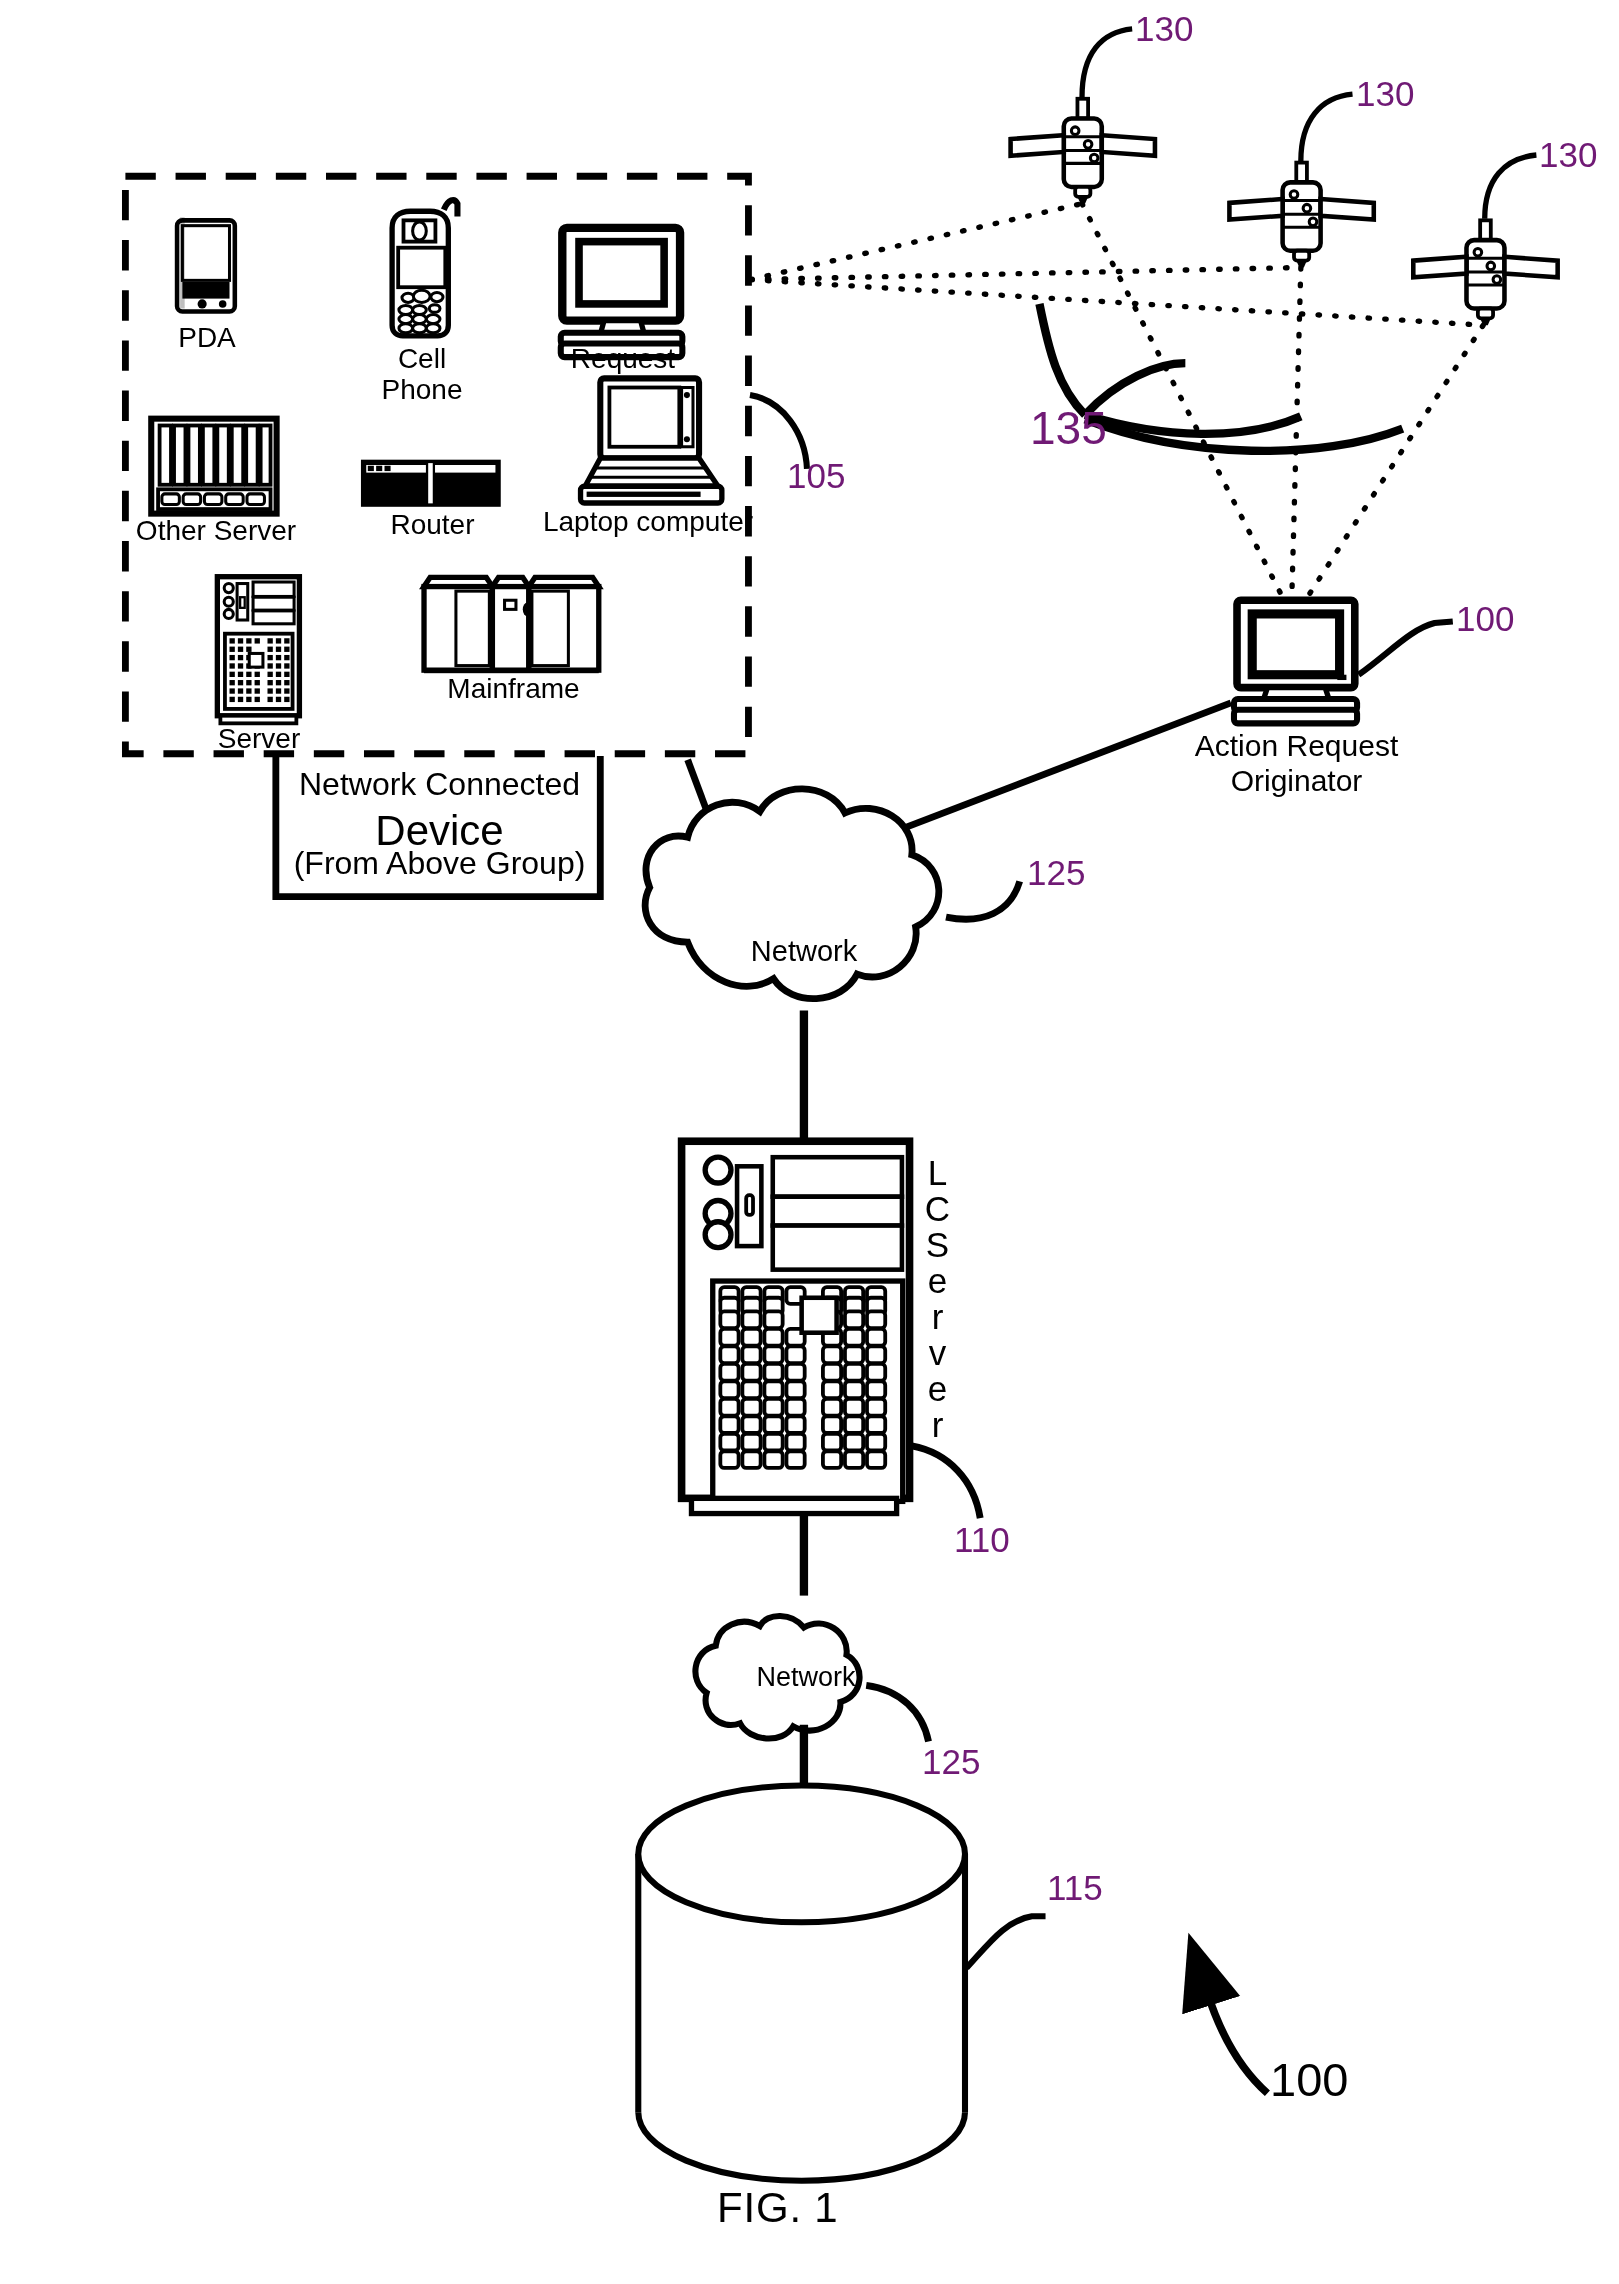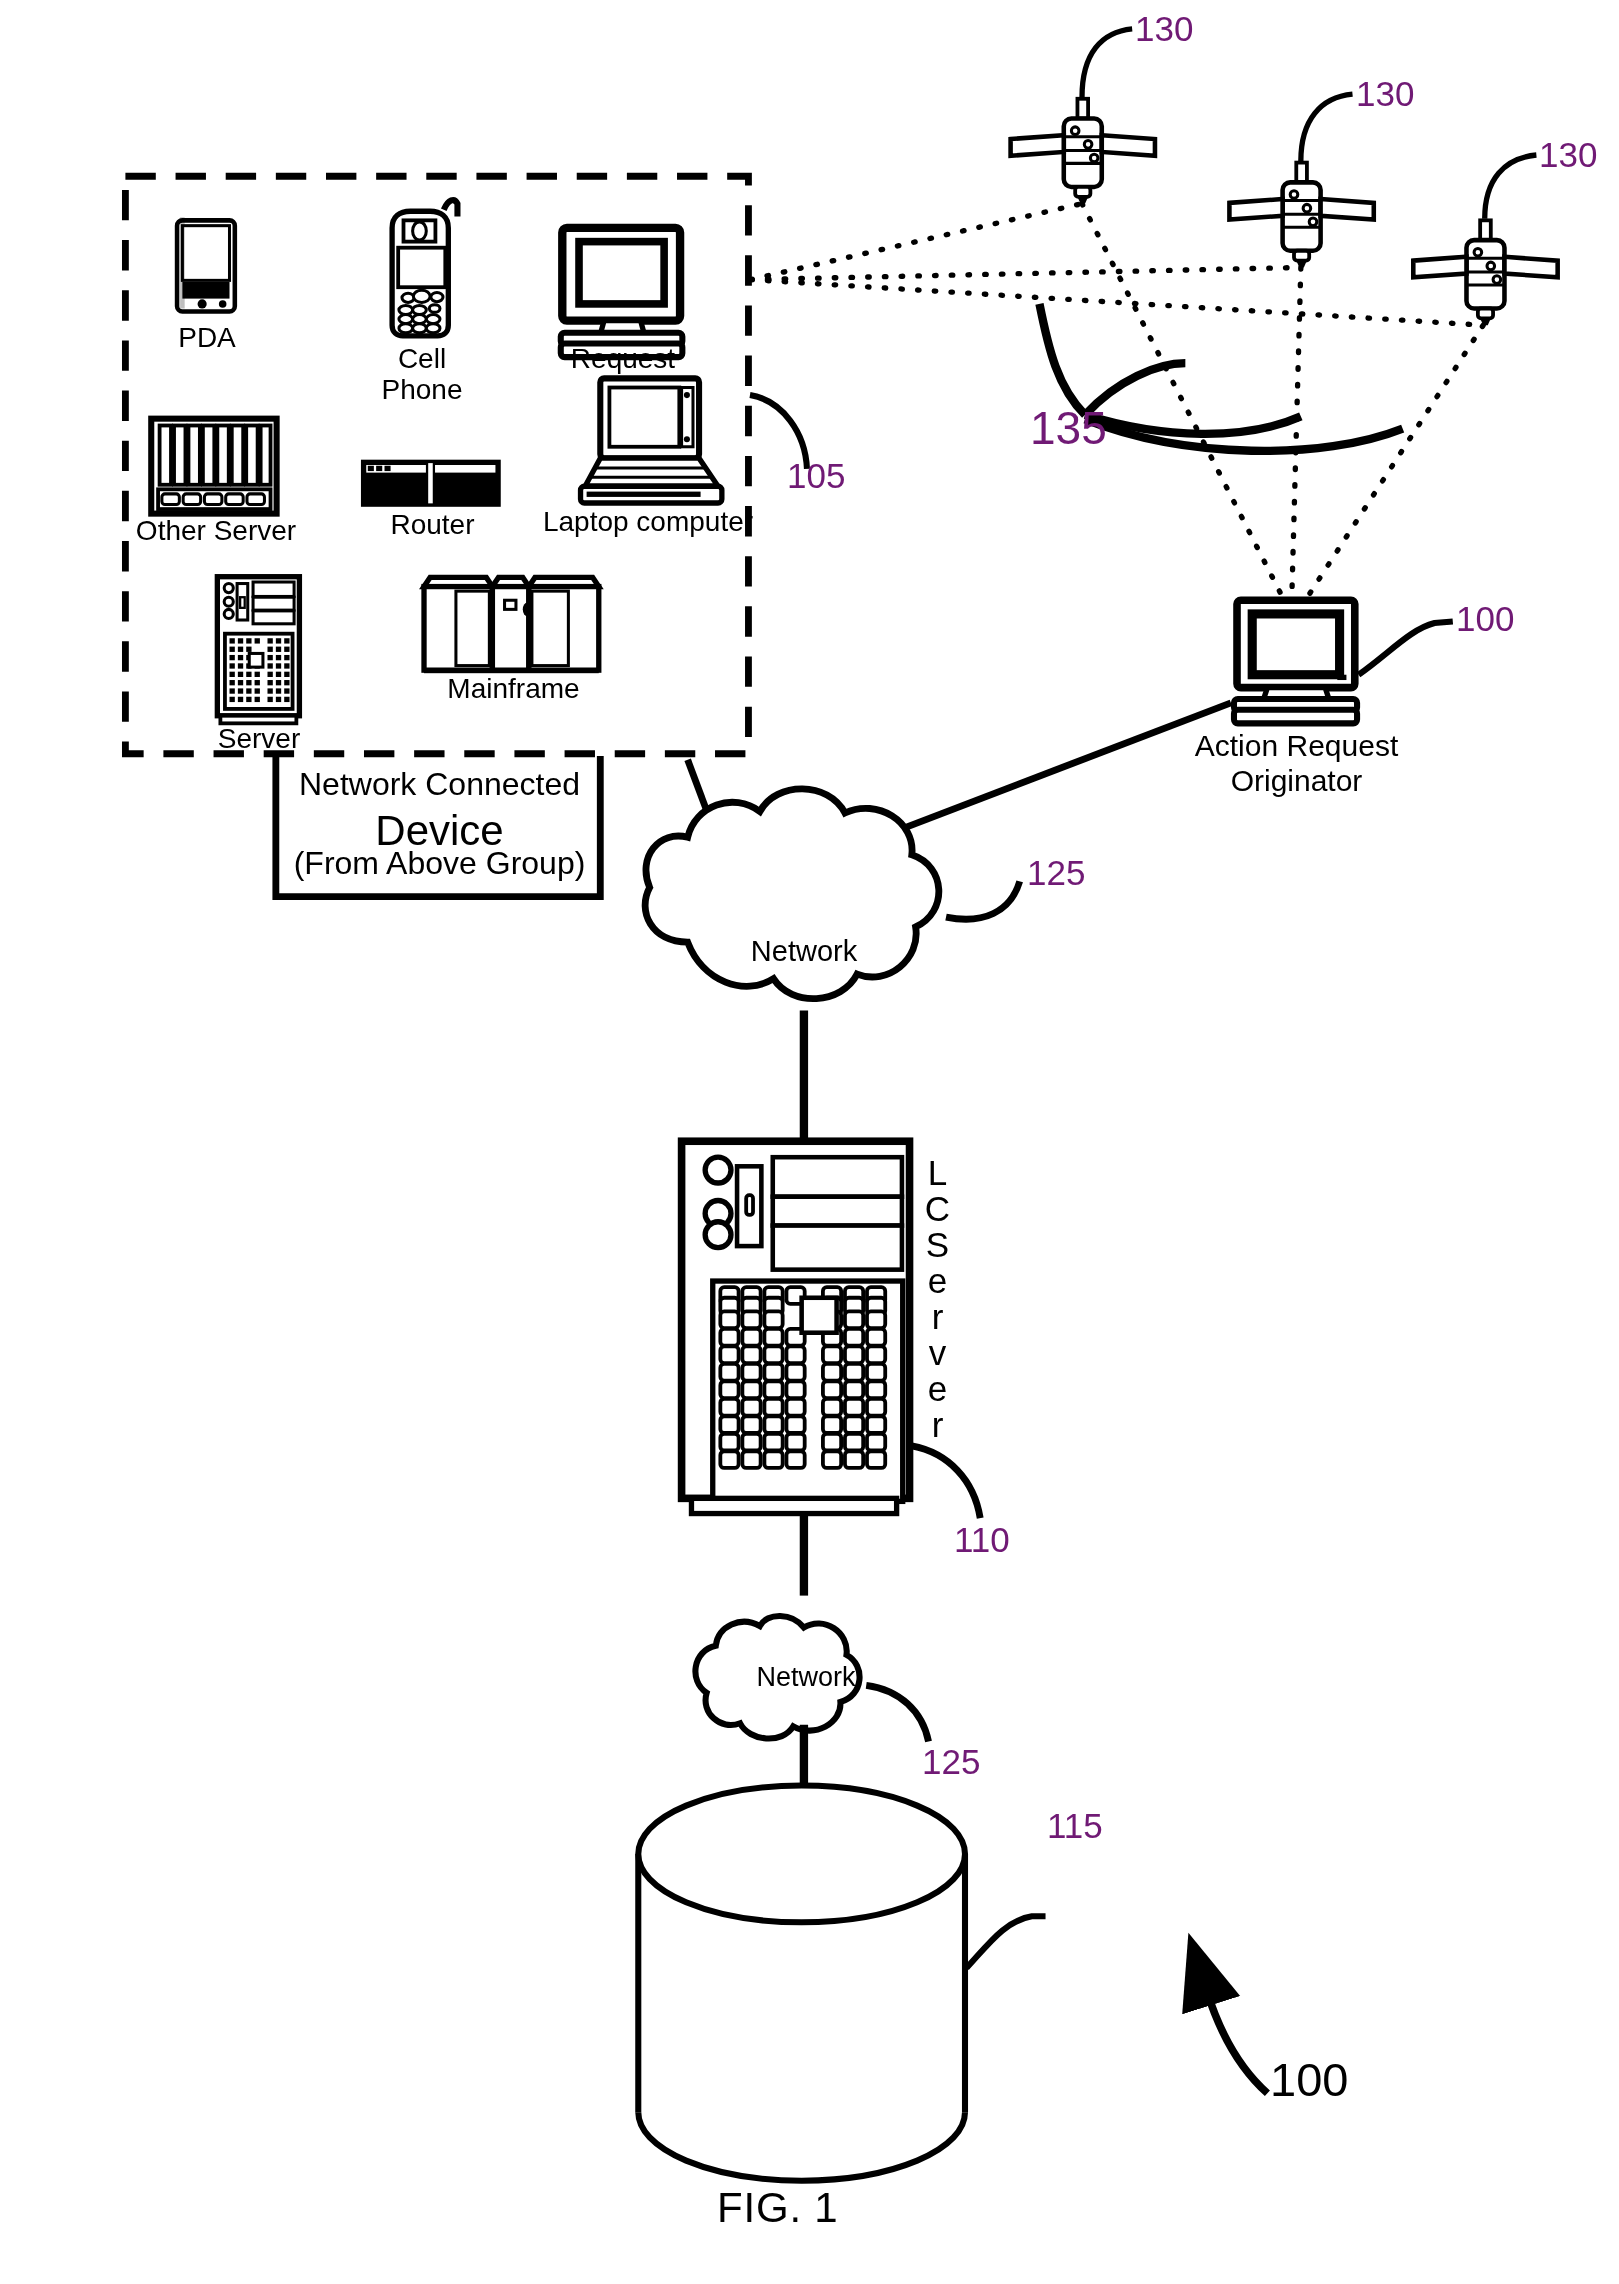--- a/index.html
+++ b/index.html
@@ -535,20 +535,20 @@
 e
 r
 v
 e
 r</div>
   <div class="ref" style="left:954px; top:1520px; font-size:35px;">110</div>
 
   <div class="lbl" style="left:745px; top:1662px; width:122px; font-size:27px;">Network</div>
   <div class="ref" style="left:922px; top:1742px; font-size:35px;">125</div>
 
-  <div class="ref" style="left:1047px; top:1806px; font-size:35px;">115</div>
+  <div class="ref" style="left:1047px; top:1868px; font-size:35px;">115</div>
 
   <div class="bignum" style="left:1270px; top:2052px;">100</div>
 
   <div class="figcap" style="left:717px; top:2184px;">FIG. 1</div>
 
 </div>
 
 
 </body></html>

